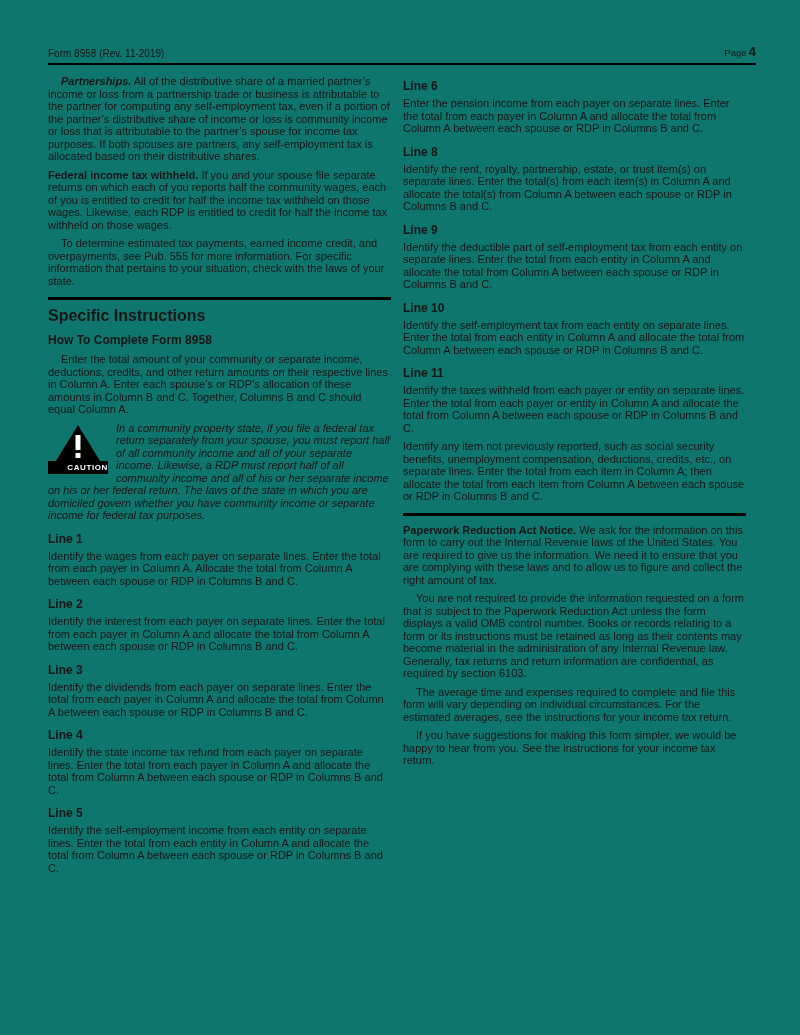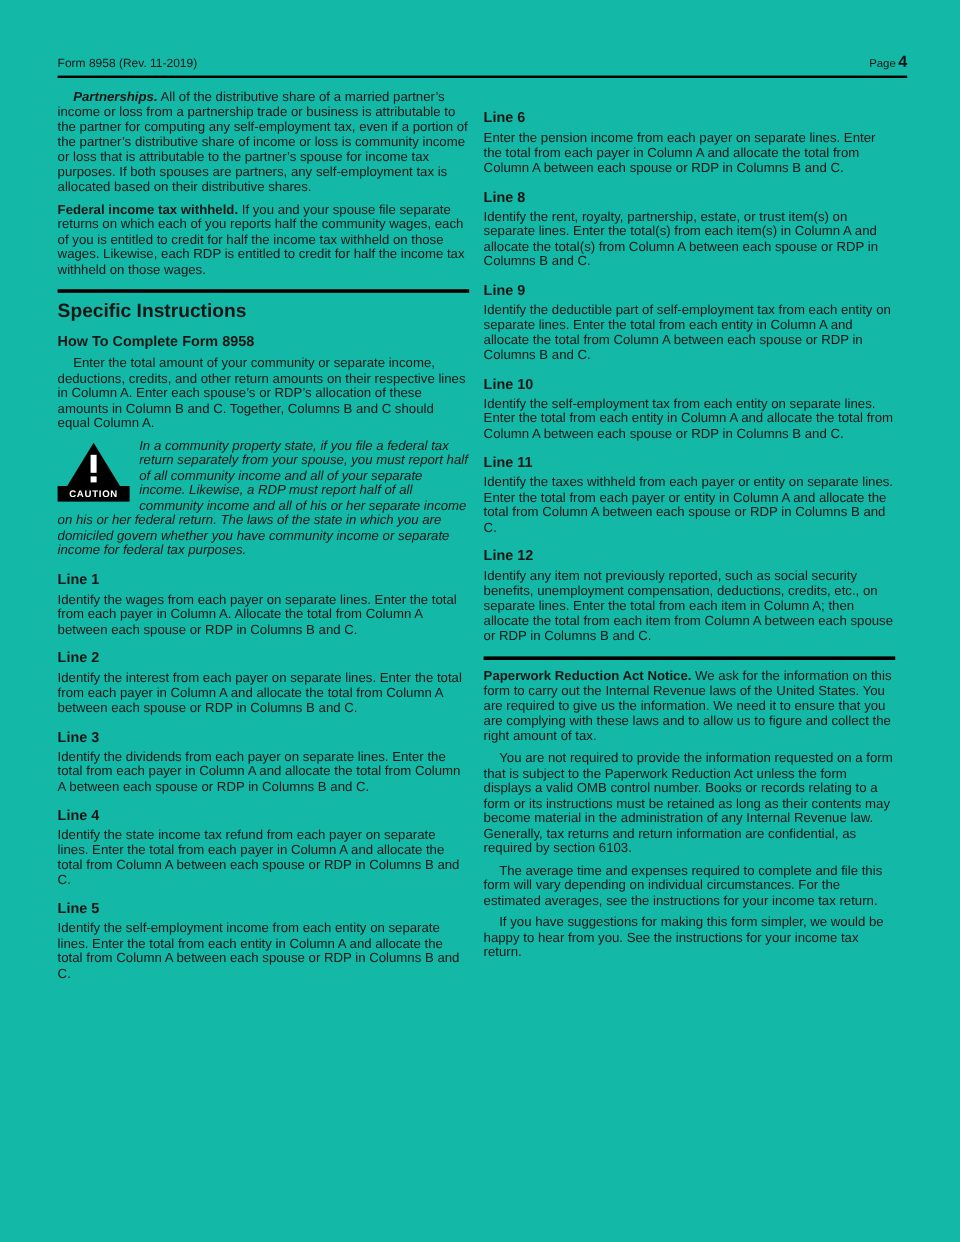--- a/index.html
+++ b/index.html
@@ -1,17 +1,17 @@
 <!DOCTYPE html>
 <html><head>
 <meta charset="utf-8">
 <style>
   html,body{margin:0;padding:0;background:#ffffff;}
   .page{
-    position:relative;width:800px;height:1035px;background:#14b8a6;
+    position:relative;width:800px;height:1035px;background:#0f766e;
     font-family:"Liberation Sans","DejaVu Sans",sans-serif;color:#161616;
     overflow:hidden;
   }
   .content{position:absolute;left:48px;top:44px;width:708px;}
   .pghead{display:flex;justify-content:space-between;align-items:flex-end;
     border-bottom:2px solid #000;padding-bottom:4px;}
   .form-id{font-size:10px;}
   .pgnum{font-size:9.5px;}
   .pgnum .num{font-size:13.5px;font-weight:bold;margin-left:2px;}
   .cols{display:flex;gap:12px;margin-top:10px;}
@@ -22,21 +22,21 @@
   .lead-bi{font-weight:bold;font-style:italic;}
   h1.sechead{font-size:16px;font-weight:bold;margin:7px 0 8px;letter-spacing:0;}
   h2.subhead{font-size:12px;font-weight:bold;margin:0 0 6px;}
   h3.linehead{font-size:12px;font-weight:bold;margin:10px 0 4px;}
   .thickrule{border:none;border-top:3px solid #000;margin:10px 0 0;}
   .caution{margin:4px 0 8px;overflow:visible;}
   .caution:after{content:"";display:block;clear:both;}
   .cicon{float:left;width:60px;margin:3px 8px 0 0;}
   .ctri{display:block;width:46px;height:36px;margin:0 auto;}
   .cbar{background:#000;color:#fff;font-size:8px;font-weight:bold;
-    text-align:center;letter-spacing:0.6px;padding:2.5px 0 2px;width:60px;}
+    text-align:right;letter-spacing:0.6px;padding:2.5px 0 2px;width:60px;}
   .caution p{font-style:italic;margin:0;}
   .clear{clear:both;}
 </style>
 </head>
 <body>
 
 <div class="page">
   <div class="content">
 
     <div class="pghead">
@@ -45,20 +45,21 @@
     </div>
 
     <div class="cols">
 
       <div class="col">
 
         <p class="ind"><span class="lead-bi">Partnerships.</span> <span>All of the distributive share of a married partner’s income or loss from a partnership trade or business is attributable to the partner for computing any self-employment tax, even if a portion of the partner’s distributive share of income or loss is community income or loss that is attributable to the partner’s spouse for income tax purposes. If both spouses are partners, any self-employment tax is allocated based on their distributive shares.</span></p>
 
         <p><span class="lead-b">Federal income tax withheld.</span> <span>If you and your spouse file separate returns on which each of you reports half the community wages, each of you is entitled to credit for half the income tax withheld on those wages. Likewise, each RDP is entitled to credit for half the income tax withheld on those wages.</span></p>
 
+        <p class="ind">To determine estimated tax payments, earned income credit, and overpayments, see Pub. 555 for more information. For specific information that pertains to your situation, check with the laws of your state.</p>
 
         <hr class="thickrule">
         <h1 class="sechead">Specific Instructions</h1>
         <h2 class="subhead">How To Complete Form 8958</h2>
 
         <p class="ind">Enter the total amount of your community or separate income, deductions, credits, and other return amounts on their respective lines in Column A. Enter each spouse’s or RDP’s allocation of these amounts in Column B and C. Together, Columns B and C should equal Column A.</p>
 
         <div class="caution">
           <div class="cicon">
             <svg class="ctri" viewBox="0 0 46 36">
@@ -83,37 +84,36 @@
 
           <h3 class="linehead">Line 4</h3>
           <p>Identify the state income tax refund from each payer on separate lines. Enter the total from each payer in Column A and allocate the total from Column A between each spouse or RDP in Columns B and C.</p>
 
           <h3 class="linehead">Line 5</h3>
           <p>Identify the self-employment income from each entity on separate lines. Enter the total from each entity in Column A and allocate the total from Column A between each spouse or RDP in Columns B and C.</p>
         </div>
       </div>
 
       <div class="col">
-        <h3 class="linehead" style="margin-top:16px">Line 6</h3>
+        <h3 class="linehead" style="margin-top:4px">Line 6</h3>
 
         <p>Enter the pension income from each payer on separate lines. Enter the total from each payer in Column A and allocate the total from Column A between each spouse or RDP in Columns B and C.</p>
 
         <h3 class="linehead">Line 8</h3>
         <p>Identify the rent, royalty, partnership, estate, or trust item(s) on separate lines. Enter the total(s) from each item(s) in Column A and allocate the total(s) from Column A between each spouse or RDP in Columns B and C.</p>
 
         <h3 class="linehead">Line 9</h3>
         <p>Identify the deductible part of self-employment tax from each entity on separate lines. Enter the total from each entity in Column A and allocate the total from Column A between each spouse or RDP in Columns B and C.</p>
 
         <h3 class="linehead">Line 10</h3>
         <p>Identify the self-employment tax from each entity on separate lines. Enter the total from each entity in Column A and allocate the total from Column A between each spouse or RDP in Columns B and C.</p>
 
         <h3 class="linehead">Line 11</h3>
         <p>Identify the taxes withheld from each payer or entity on separate lines. Enter the total from each payer or entity in Column A and allocate the total from Column A between each spouse or RDP in Columns B and C.</p>
 
-        <h3 class="linehead">Line 12</h3>
         <p>Identify any item not previously reported, such as social security benefits, unemployment compensation, deductions, credits, etc., on separate lines. Enter the total from each item in Column A; then allocate the total from each item from Column A between each spouse or RDP in Columns B and C.</p>
 
         <hr class="thickrule" style="margin-bottom:8px">
 
         <p><span class="lead-b">Paperwork Reduction Act Notice.</span> <span>We ask for the information on this form to carry out the Internal Revenue laws of the United States. You are required to give us the information. We need it to ensure that you are complying with these laws and to allow us to figure and collect the right amount of tax.</span></p>
 
         <p class="ind">You are not required to provide the information requested on a form that is subject to the Paperwork Reduction Act unless the form displays a valid OMB control number. Books or records relating to a form or its instructions must be retained as long as their contents may become material in the administration of any Internal Revenue law. Generally, tax returns and return information are confidential, as required by section 6103.</p>
         <p class="ind">The average time and expenses required to complete and file this form will vary depending on individual circumstances. For the estimated averages, see the instructions for your income tax return.</p>
         <p class="ind">If you have suggestions for making this form simpler, we would be happy to hear from you. See the instructions for your income tax return.</p>
       </div>

